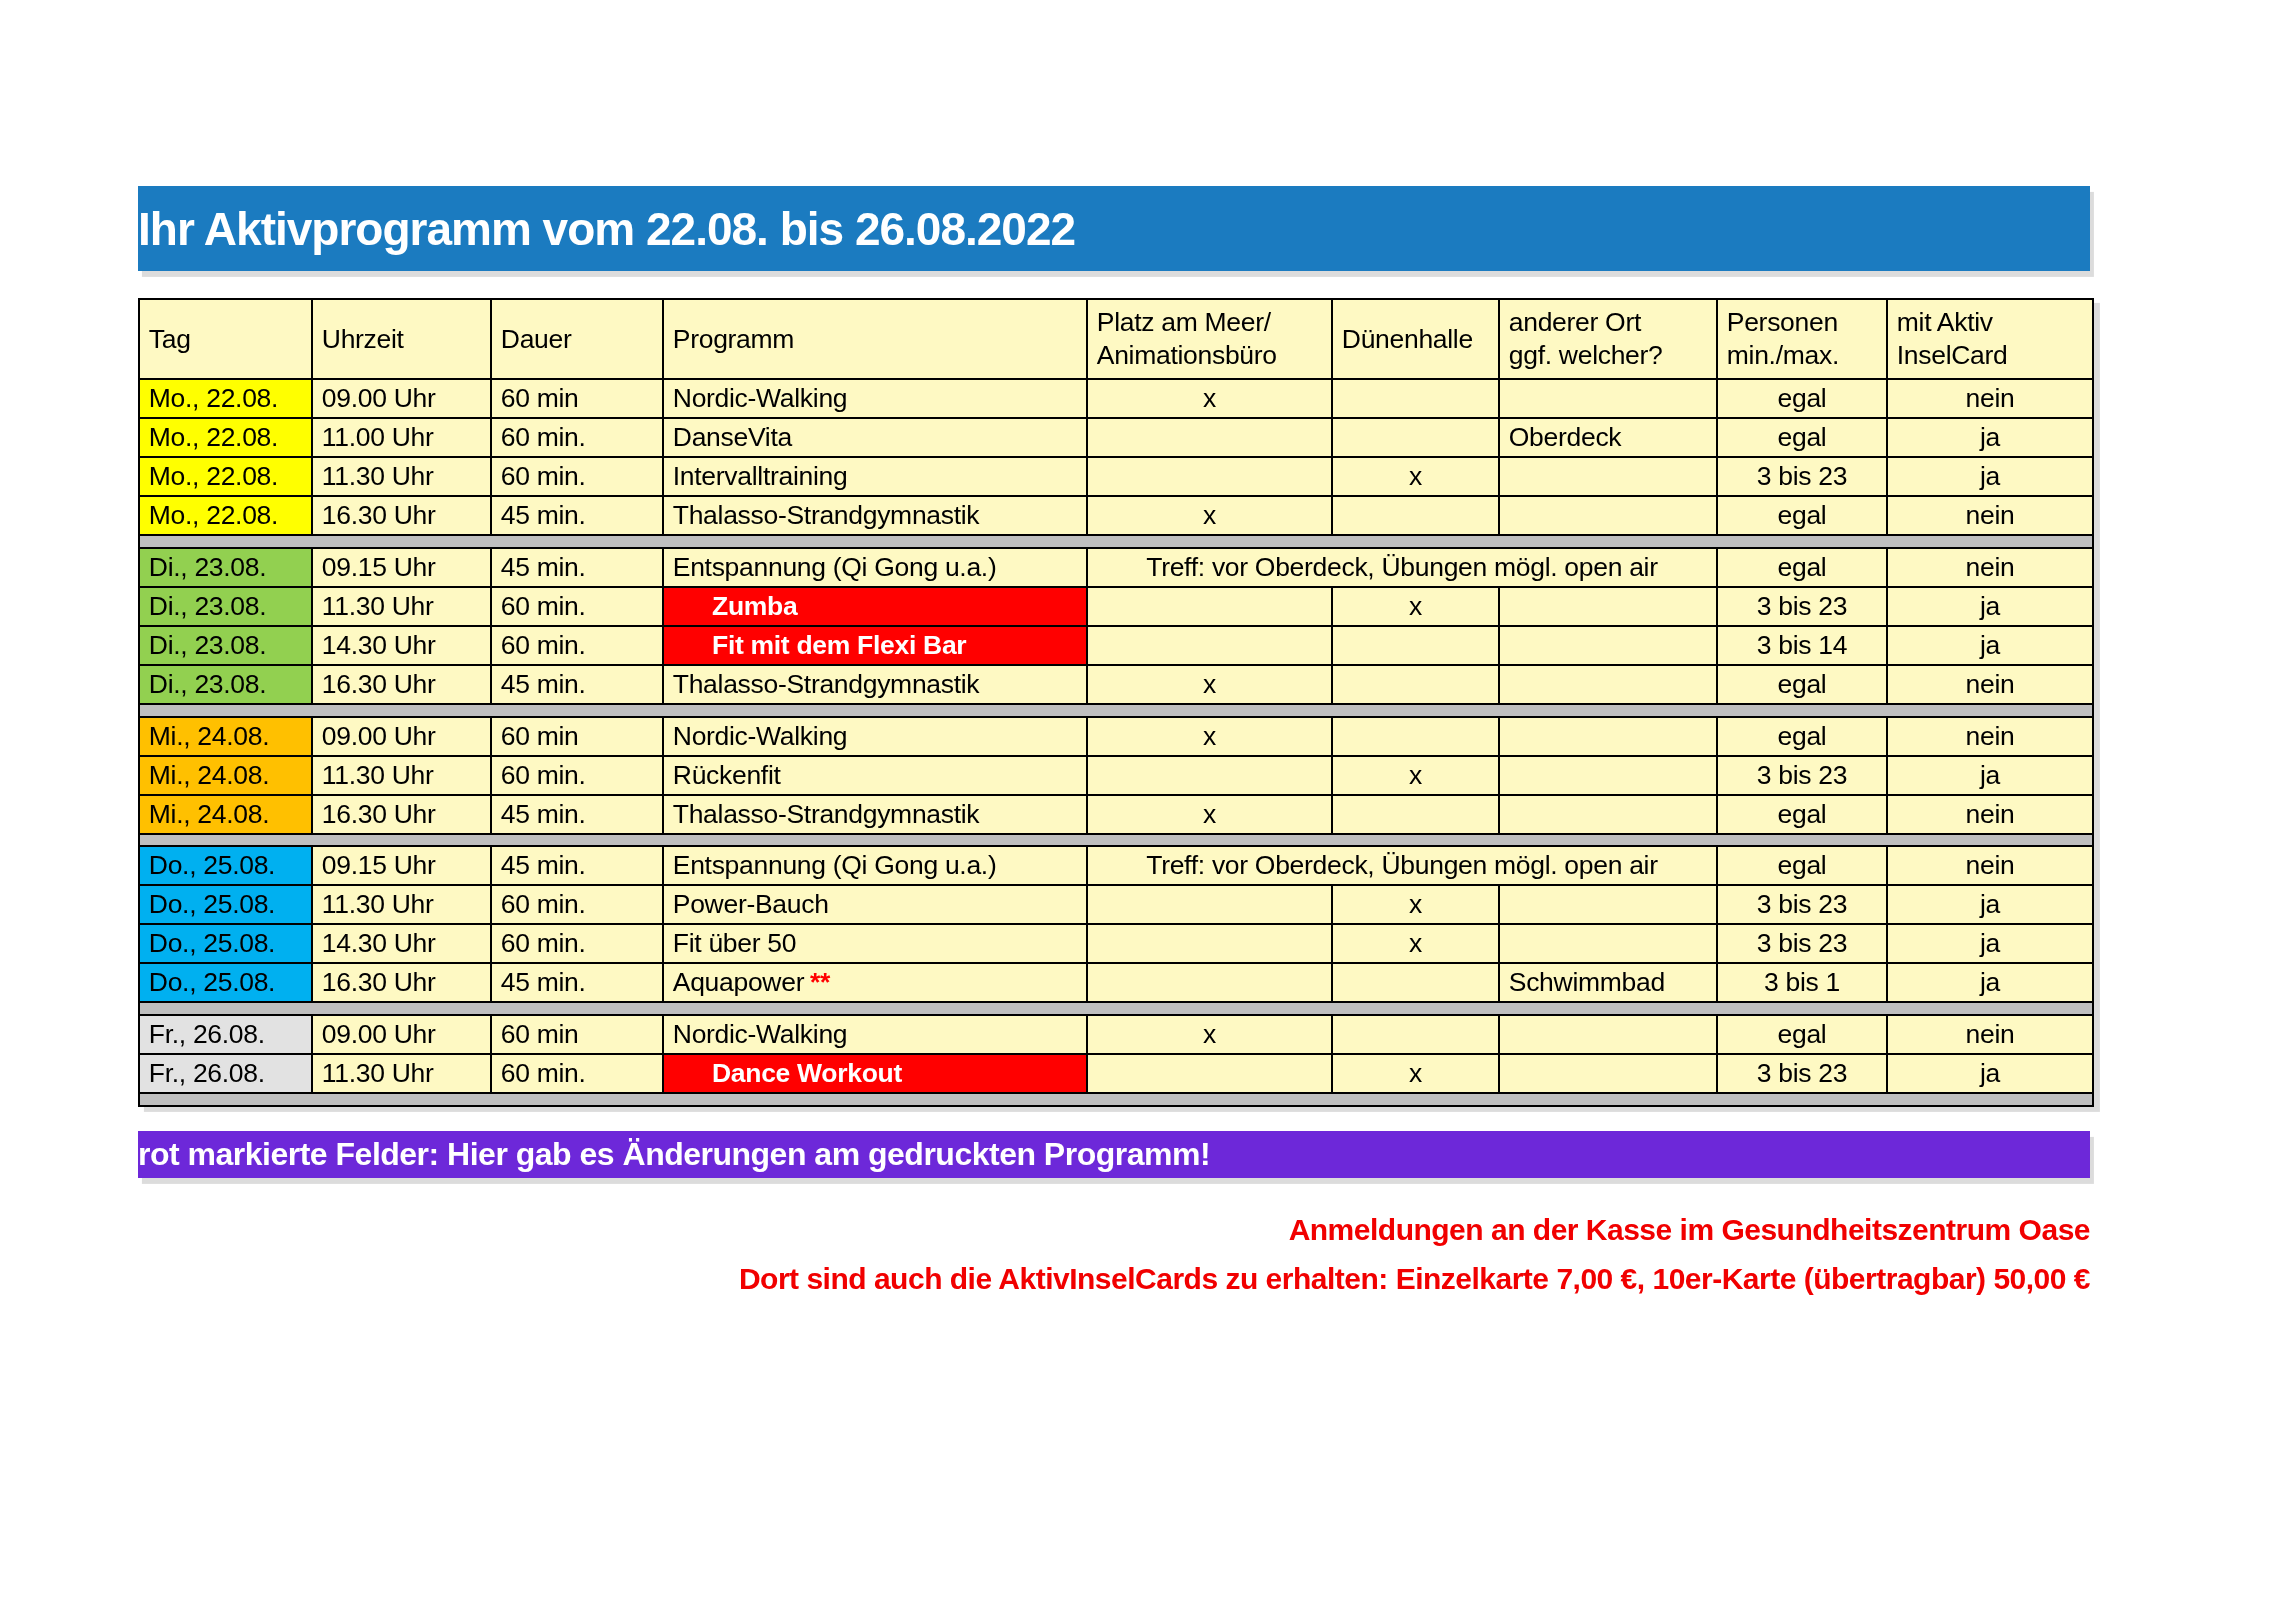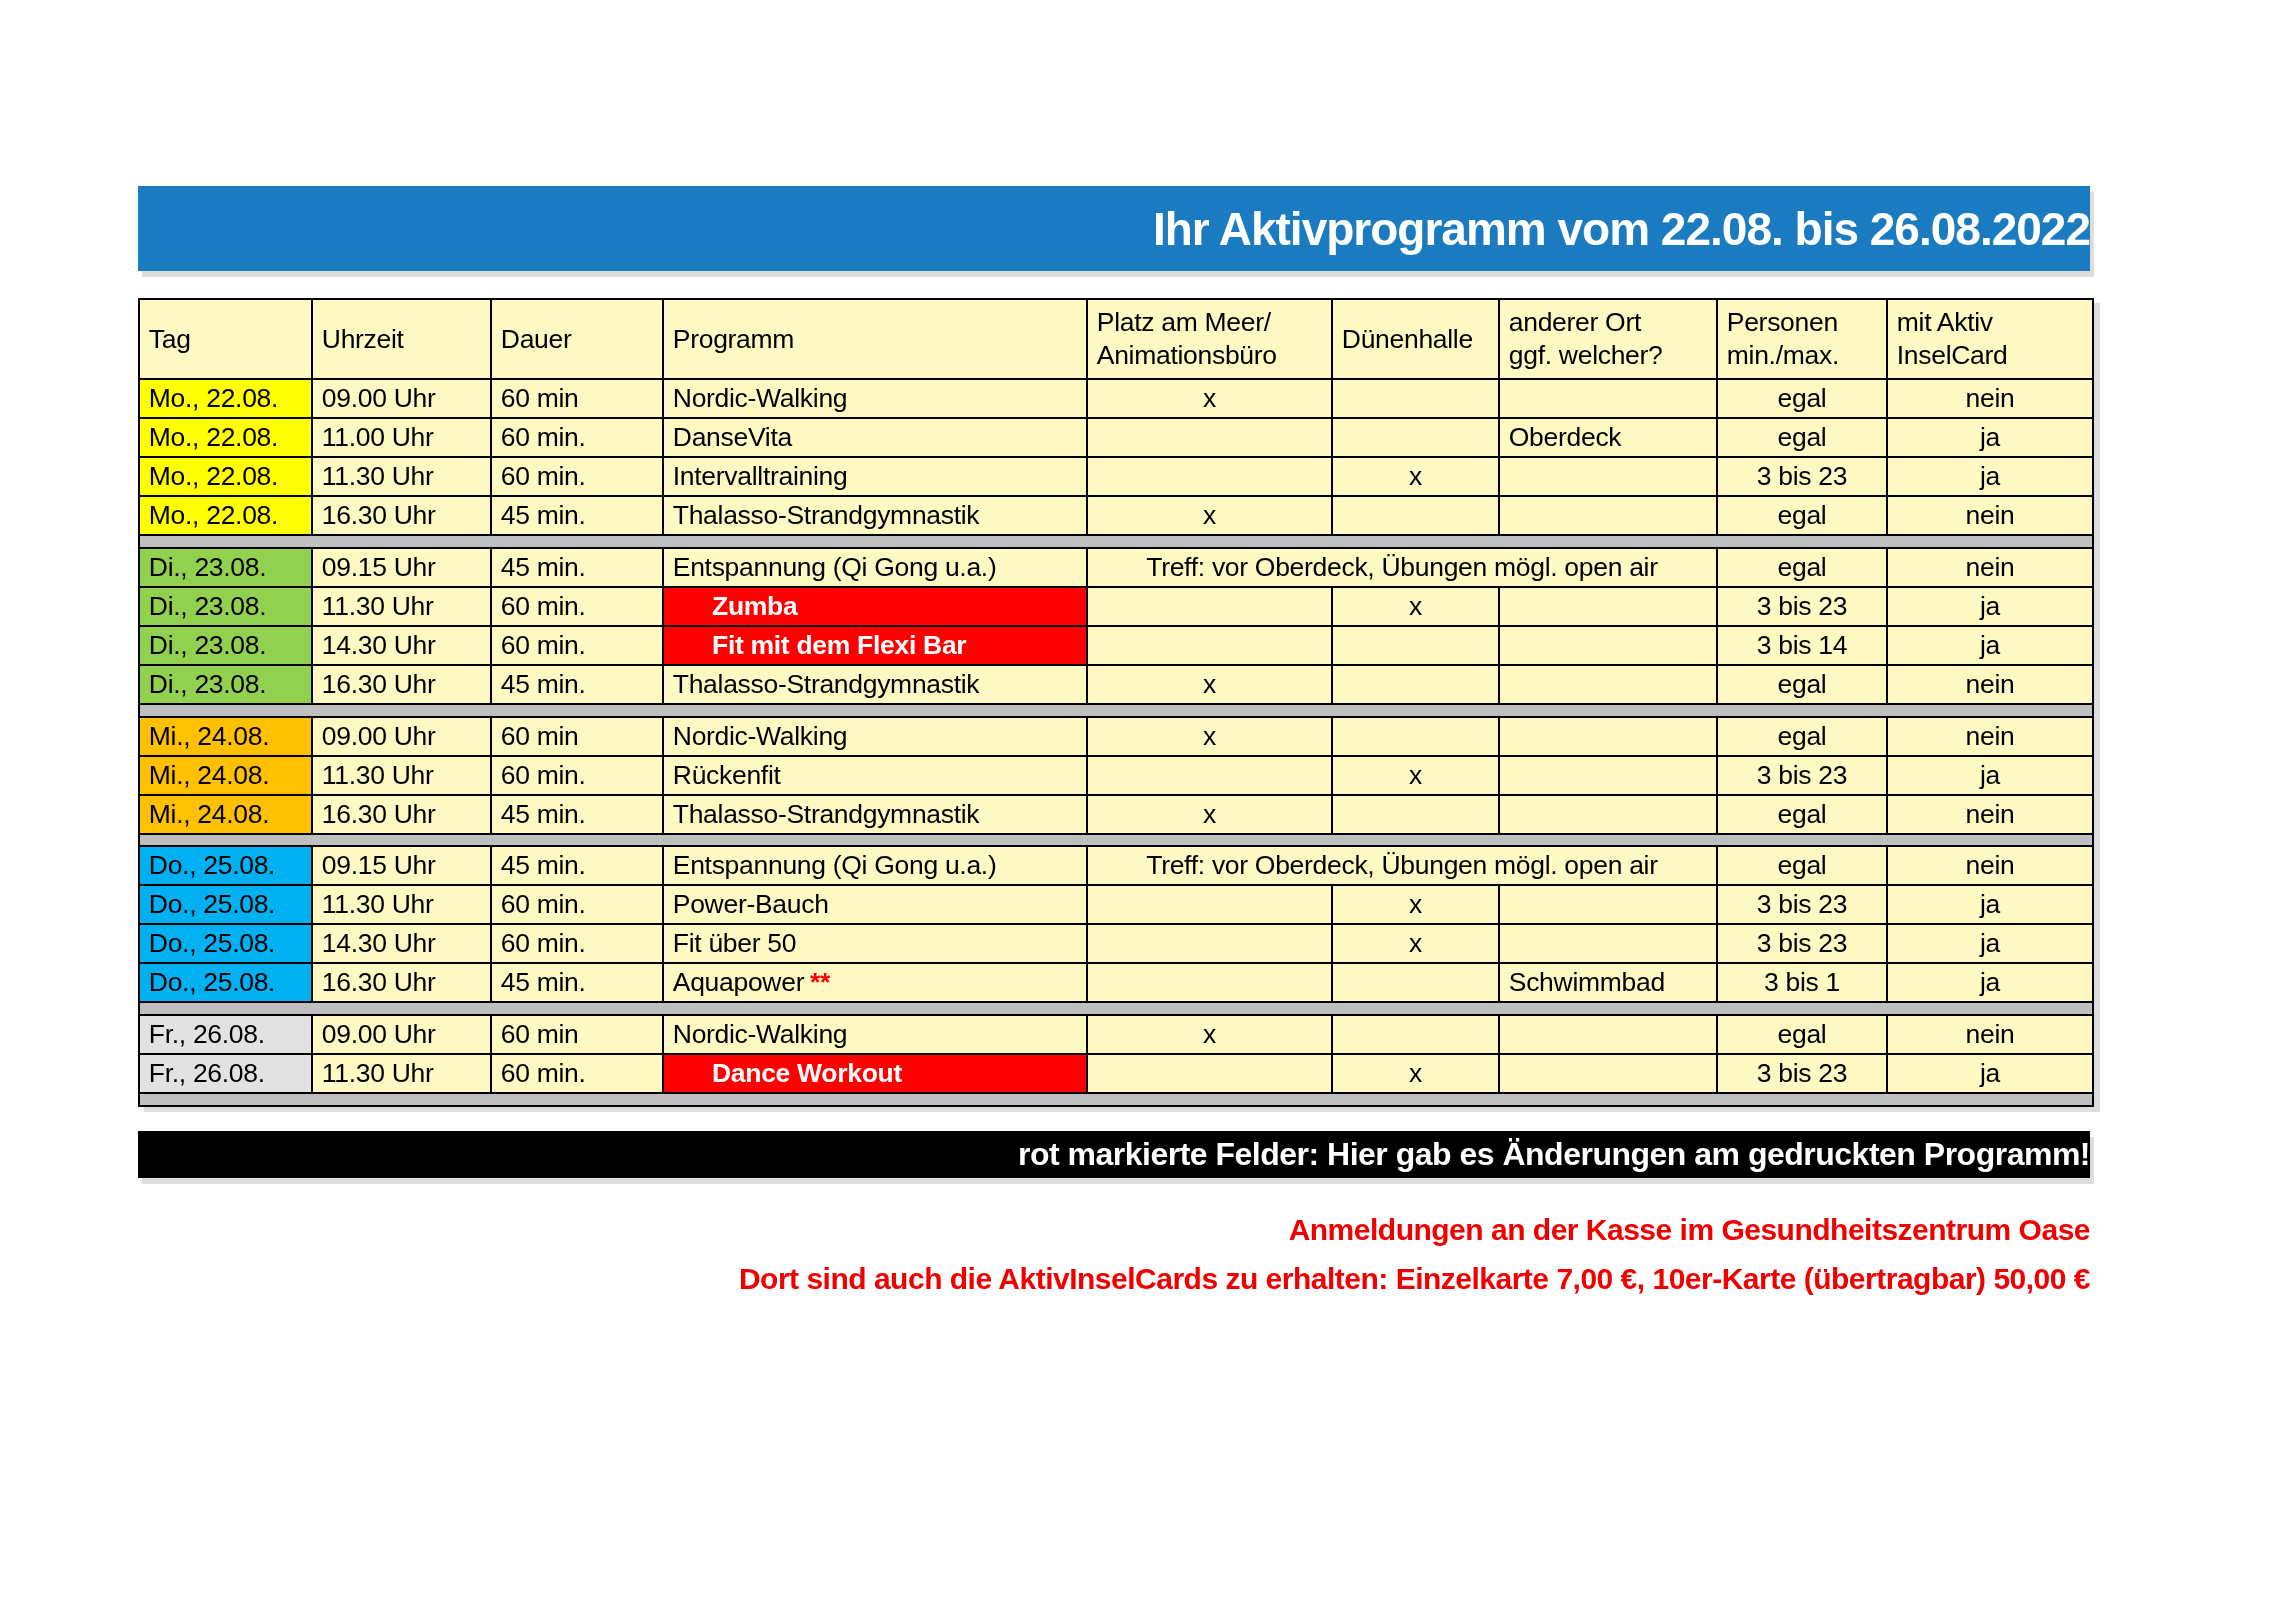--- a/index.html
+++ b/index.html
@@ -3,43 +3,43 @@
 <meta charset="utf-8">
 <style>
   * { margin:0; padding:0; box-sizing:border-box; }
   html,body { width:2293px; height:1621px; background:#FFFFFF; overflow:hidden;
               font-family:"Liberation Sans","DejaVu Sans",sans-serif; }
   .page { position:relative; width:2293px; height:1621px; background:#FFFFFF; }
   .content { position:absolute; left:138px; top:0; width:1952px; }
 
   .banner-blue {
     margin-top:186px; height:85px; background:#1B7BC0; color:#FFFFFF;
-    display:flex; align-items:center; justify-content:flex-end;
+    display:flex; align-items:center; justify-content:flex-start;
     box-shadow:3.9px 5.9px 0 #DCDCDC;
   }
   .banner-blue span { font-size:46px; font-weight:700; letter-spacing:-1px; }
 
   table.program {
     margin-top:27.4px; width:1952px; table-layout:fixed;
     border-collapse:collapse; border:2.9px solid #000; background:#fef9c3;
     box-shadow:5.9px 4.9px 0 #DCDCDC;
   }
   th, td { border:2px solid #000; font-size:26.5px; color:#000;
            padding:0 8.8px; letter-spacing:-0.3px; overflow:hidden; }
   th { height:80px; font-weight:400; text-align:left; vertical-align:middle;
        white-space:pre-line; line-height:1.25; }
   td { height:39px; text-align:left; vertical-align:middle; white-space:nowrap; }
   td.center { text-align:center; }
   td.hl { background:#FF0000; color:#FFFFFF; font-weight:700;padding-left:48px; }
   td.sep { height:12.7px; background:#BFBFBF; padding:0; }
   span.star { color:#FF0000; font-weight:700; margin-left:5.9px; }
 
   .banner-red {
-    margin-top:24.5px; height:47px; background:#000000; color:#FFFFFF;
-    display:flex; align-items:center; justify-content:flex-end;
+    margin-top:24.5px; height:47px; background:#6d28d9; color:#FFFFFF;
+    display:flex; align-items:center; justify-content:flex-start;
     box-shadow:3.9px 5.9px 0 #DCDCDC;
   }
   .banner-red span { font-size:32px; font-weight:700; letter-spacing:-0.5px; }
 
   .note { margin-top:35px; text-align:right; color:#F10000;
           font-size:30px; font-weight:700; letter-spacing:-0.5px; }
   .note + .note { margin-top:14.7px; }
 </style>
 </head>
 <body>

